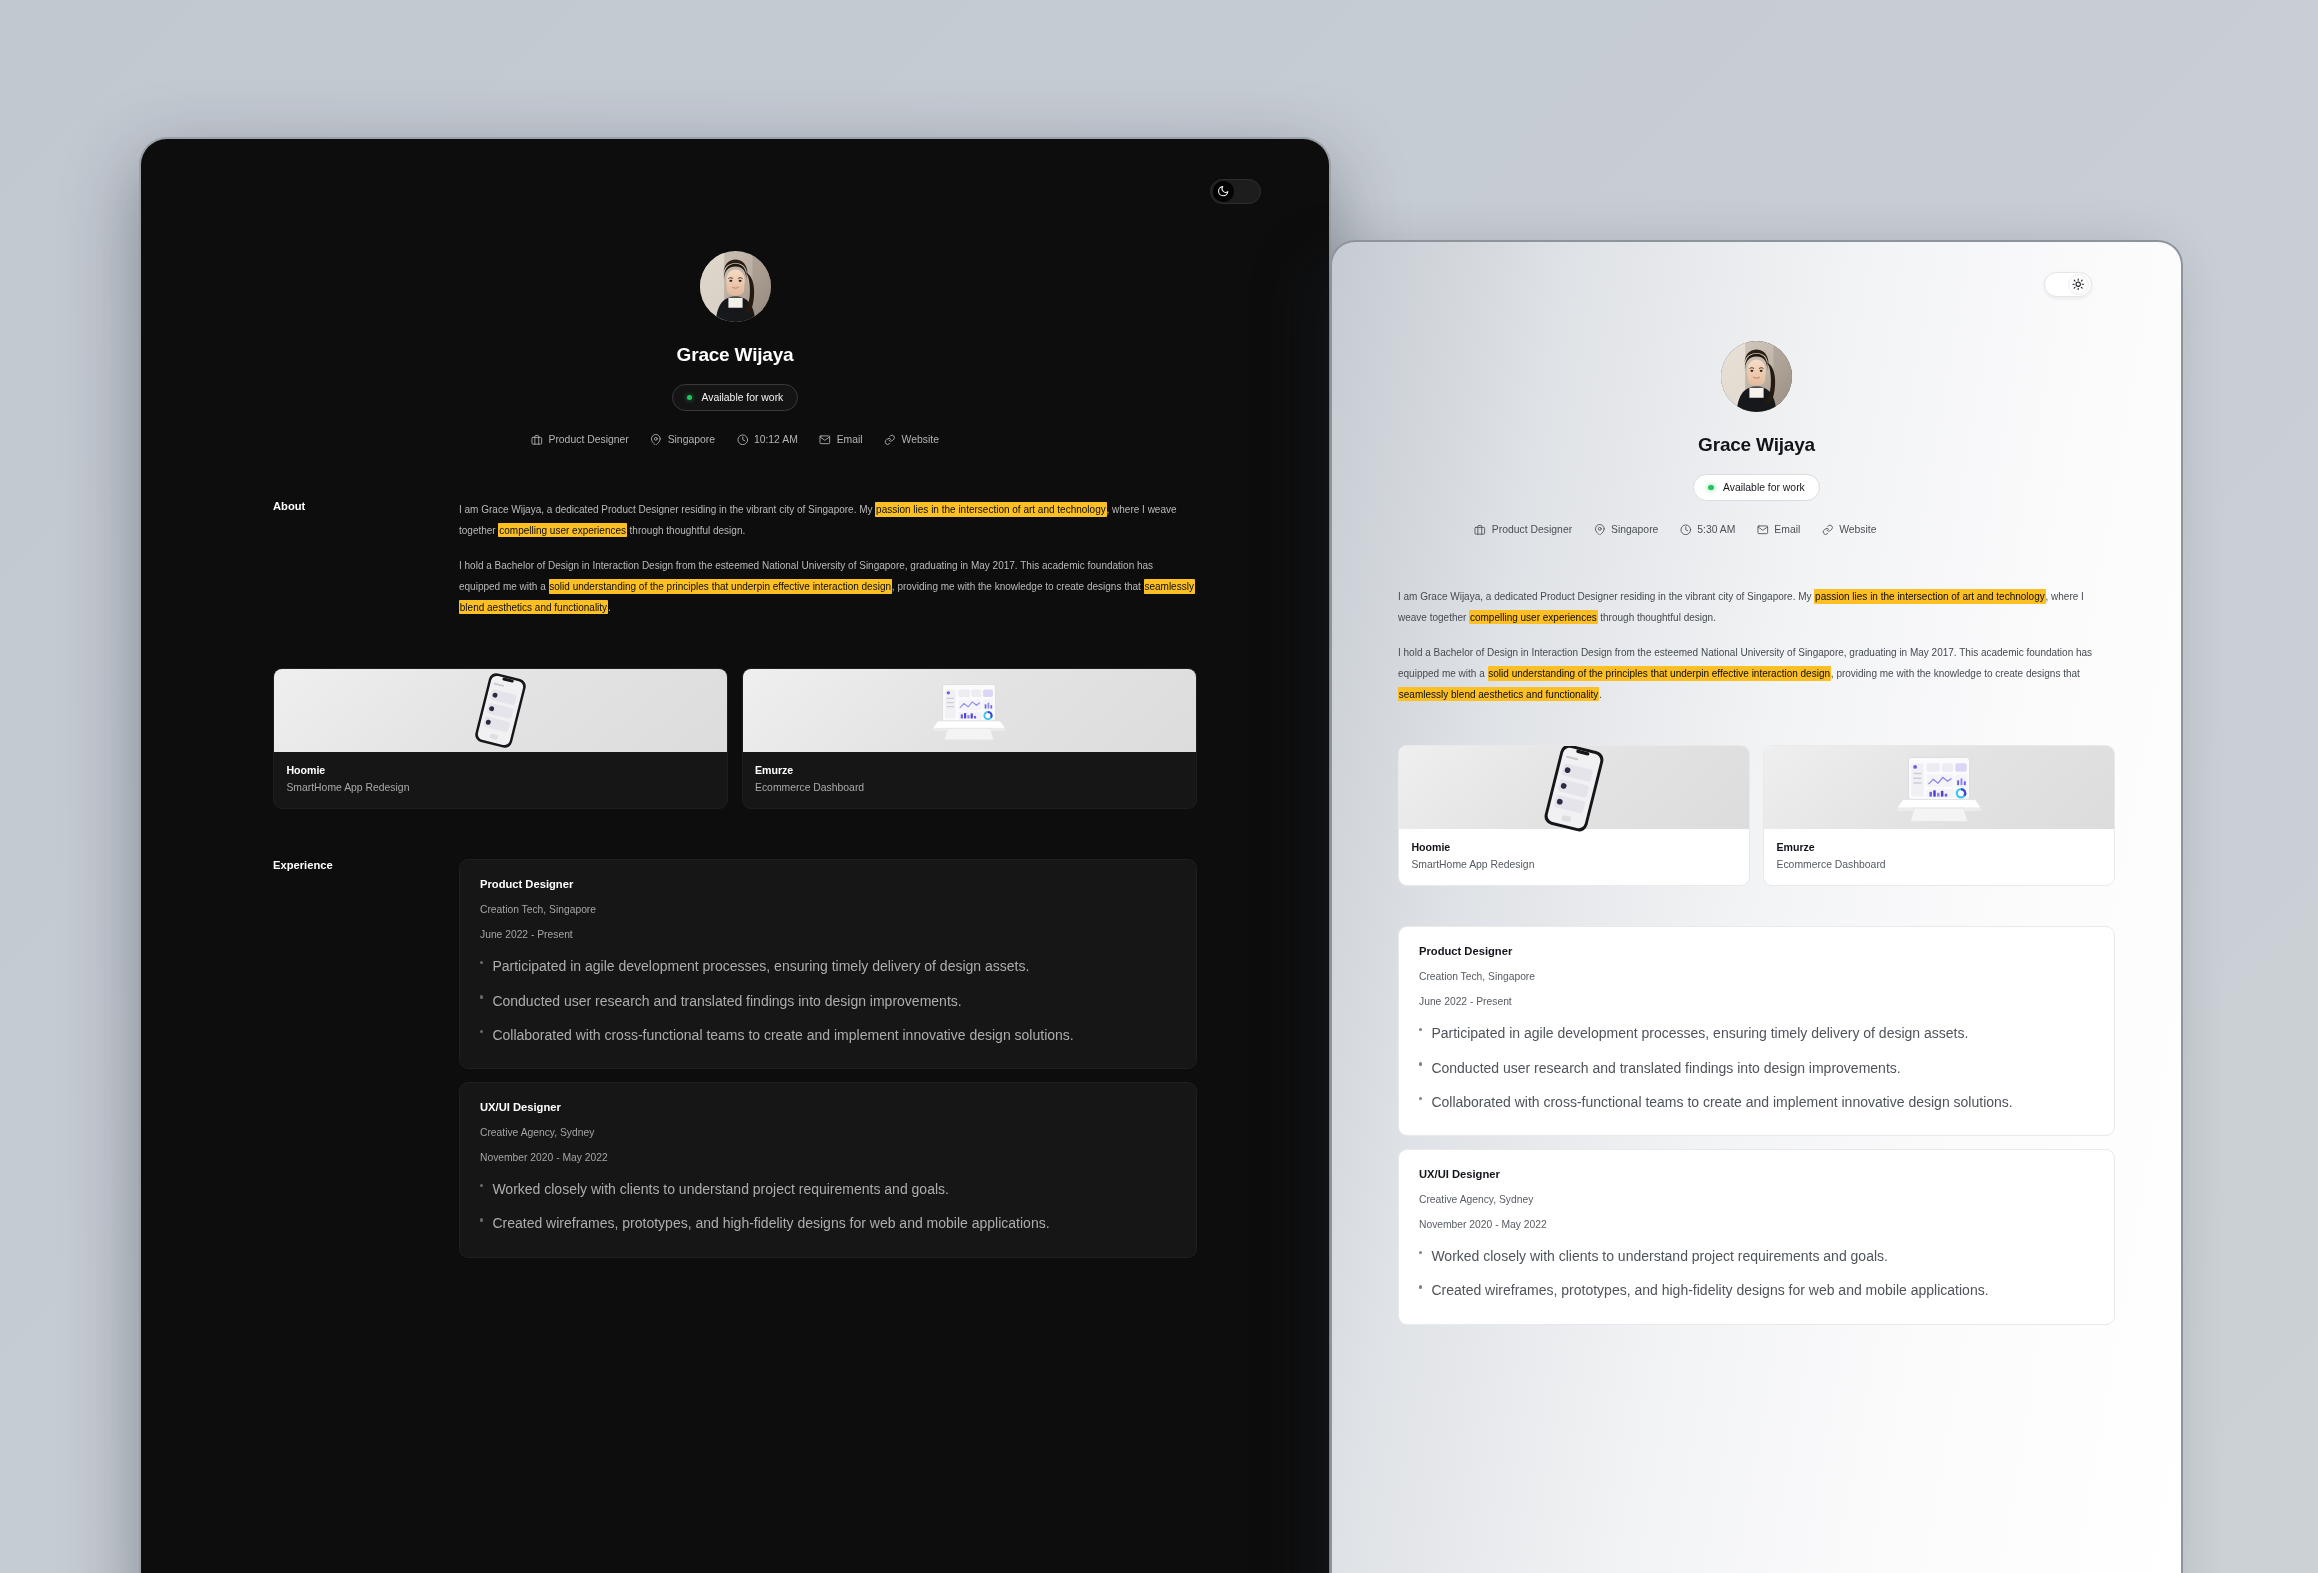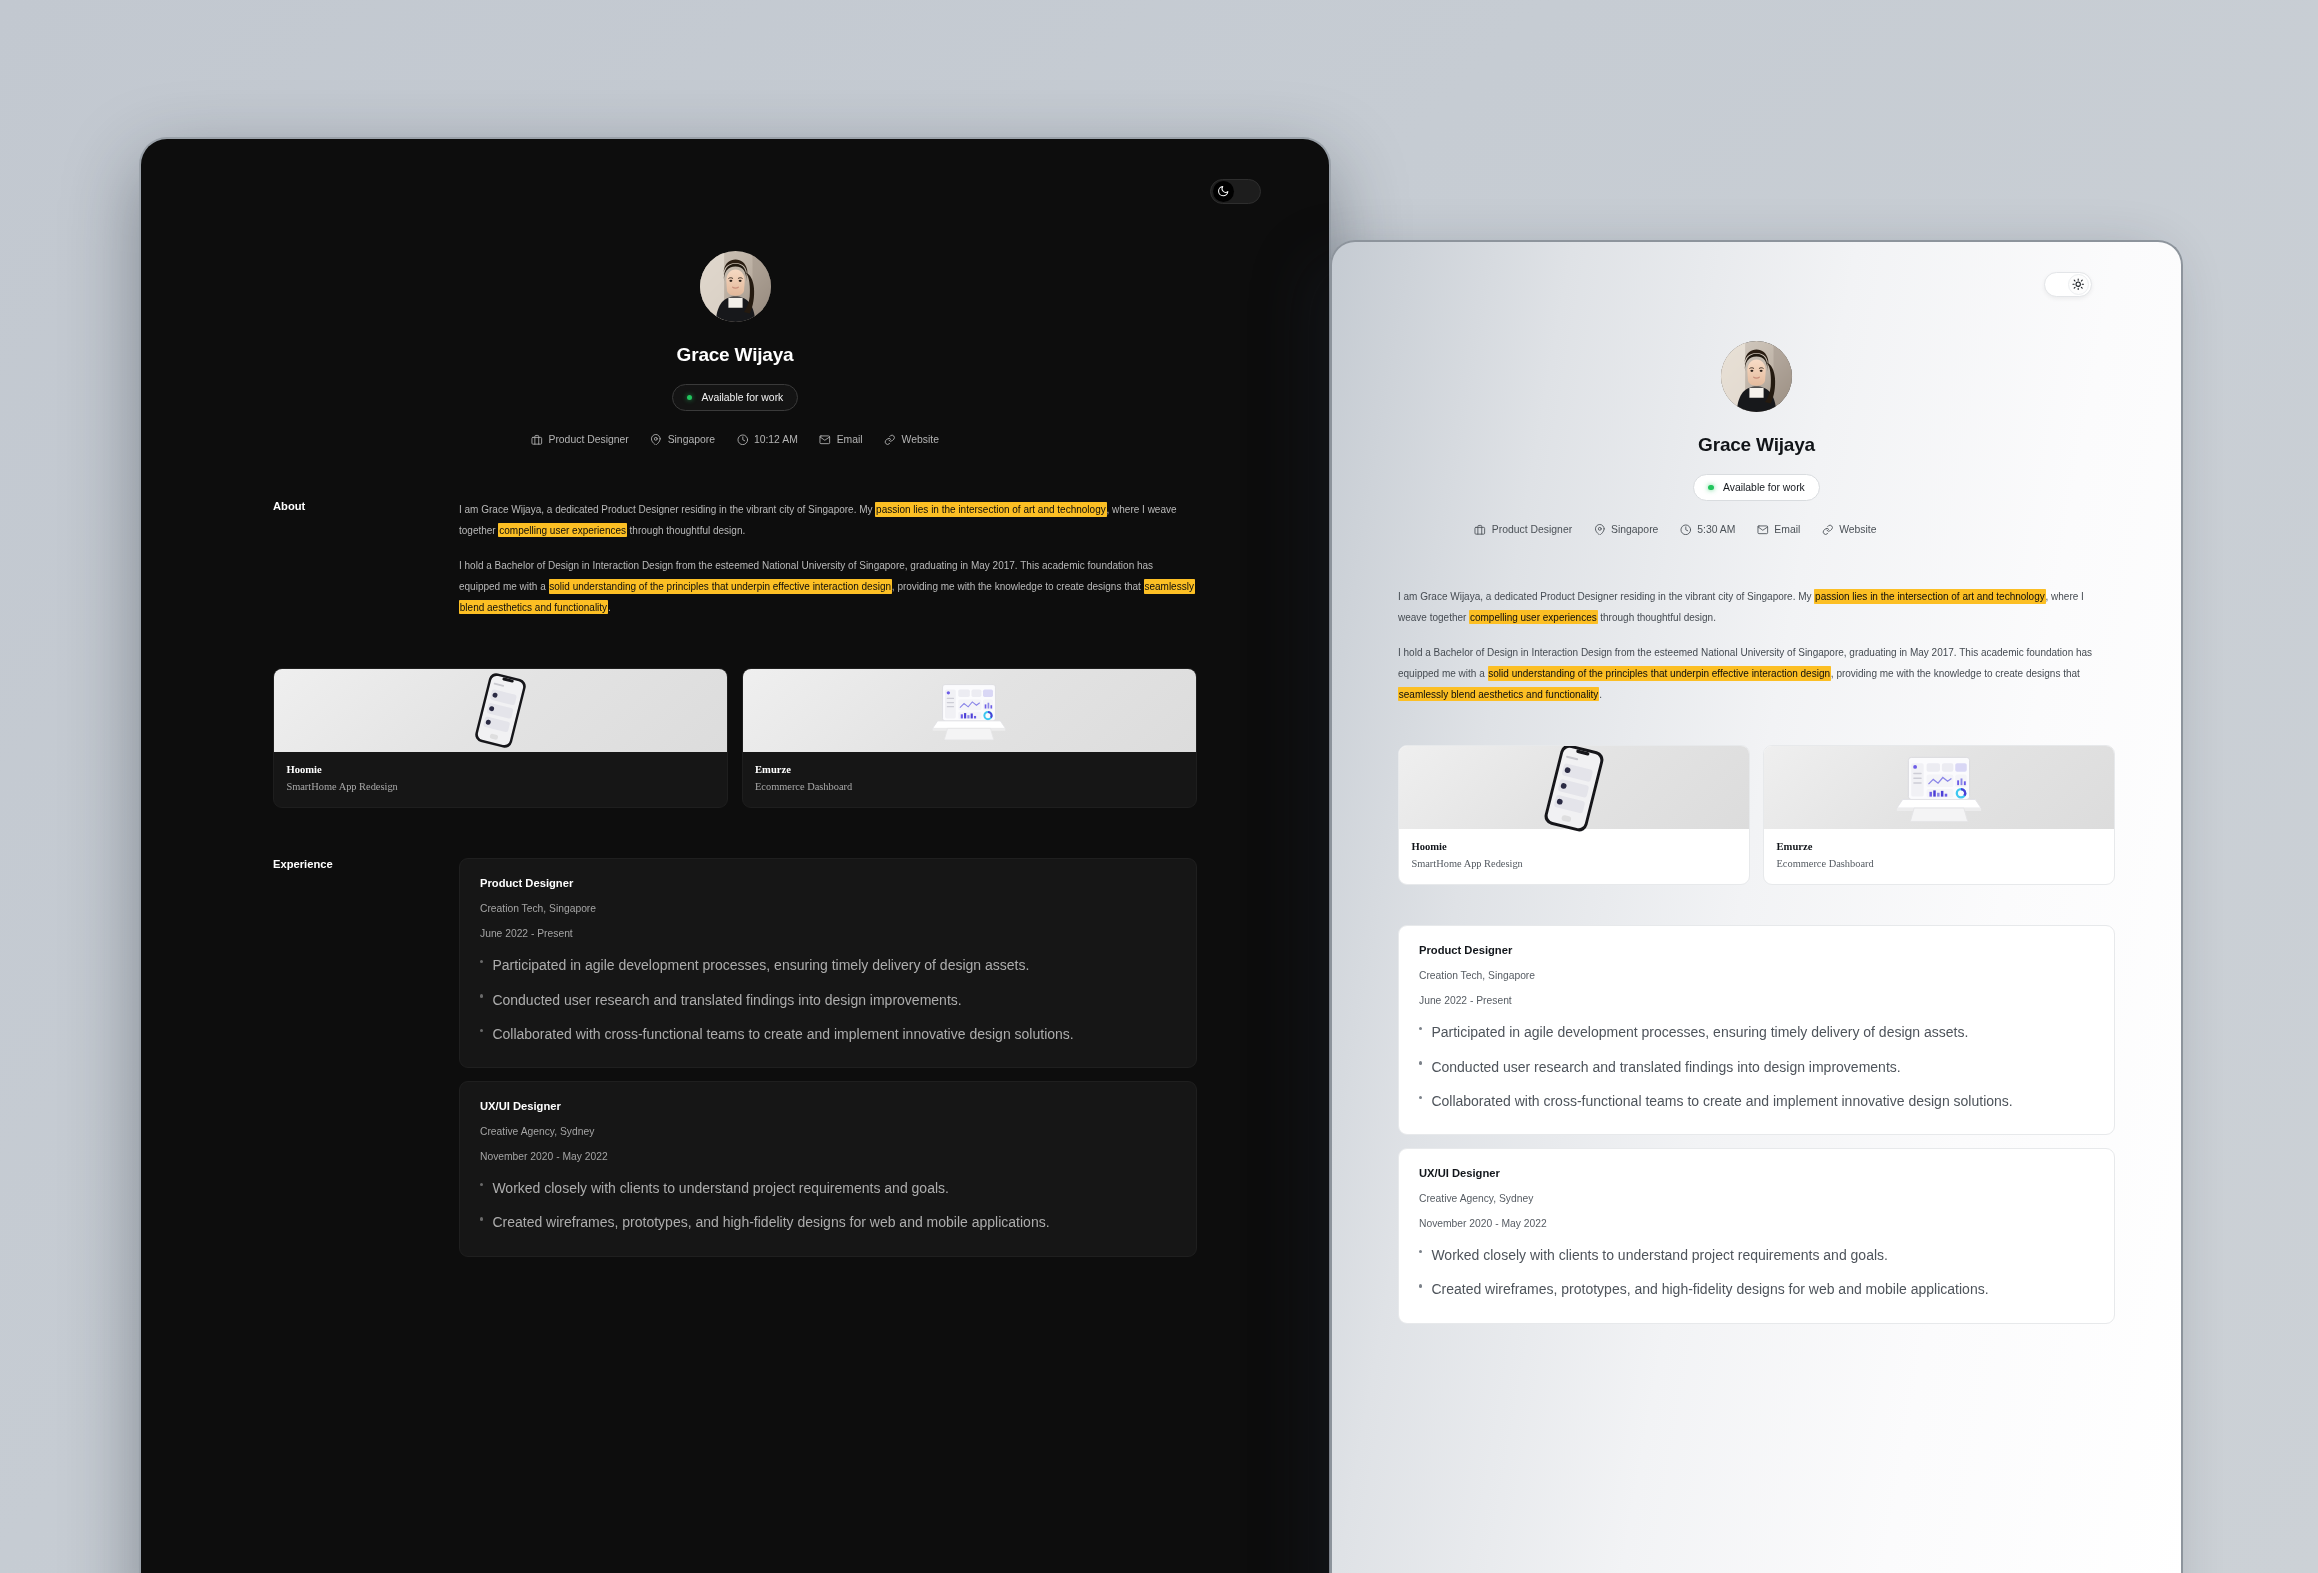--- a/index.html
+++ b/index.html
@@ -158,21 +158,21 @@
   mark {
     background: #fcbf24;
     color: #0c0c0c;
     padding: 1.7px 0.8px;
     border-radius: 0.8px;
     box-decoration-break: clone;
     -webkit-box-decoration-break: clone;
   }
 
   
-  .projects { display: flex; gap: 13.2px; font-family: Liberation Serif, serif; }
+  .projects { display: flex; gap: 13.2px; }
   .proj-card {
     flex: 1;
     border-radius: 9px;
     overflow: hidden;
   }
   .dark-panel .proj-card { background: #161616; border: 0.8px solid #1e1e1e; }
   .light-panel .proj-card { background: #ffffff; border: 0.8px solid #e7e9eb; }
   .proj-thumb {
     height: 83px;
     background: linear-gradient(140deg, #efefef 0%, #e3e3e3 50%, #dcdcdc 100%);

